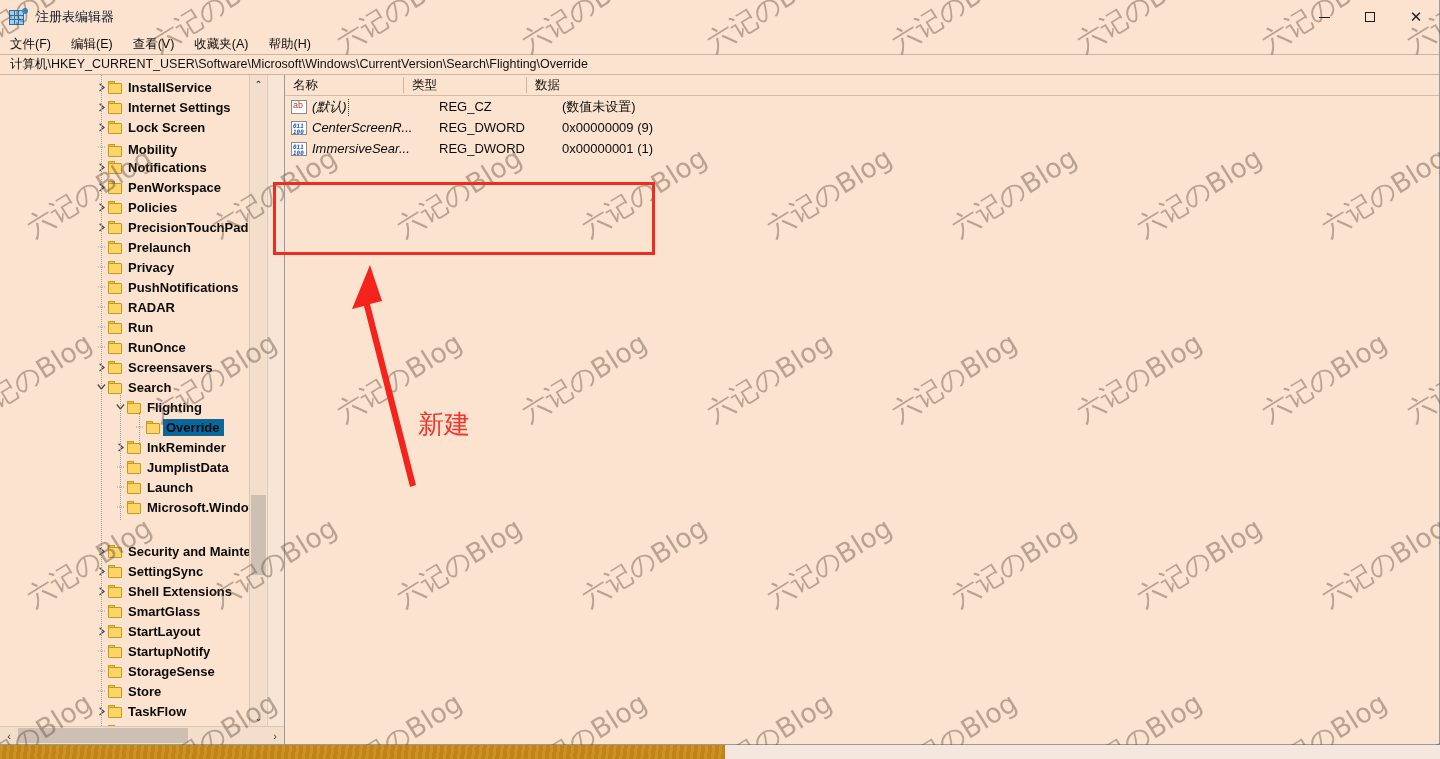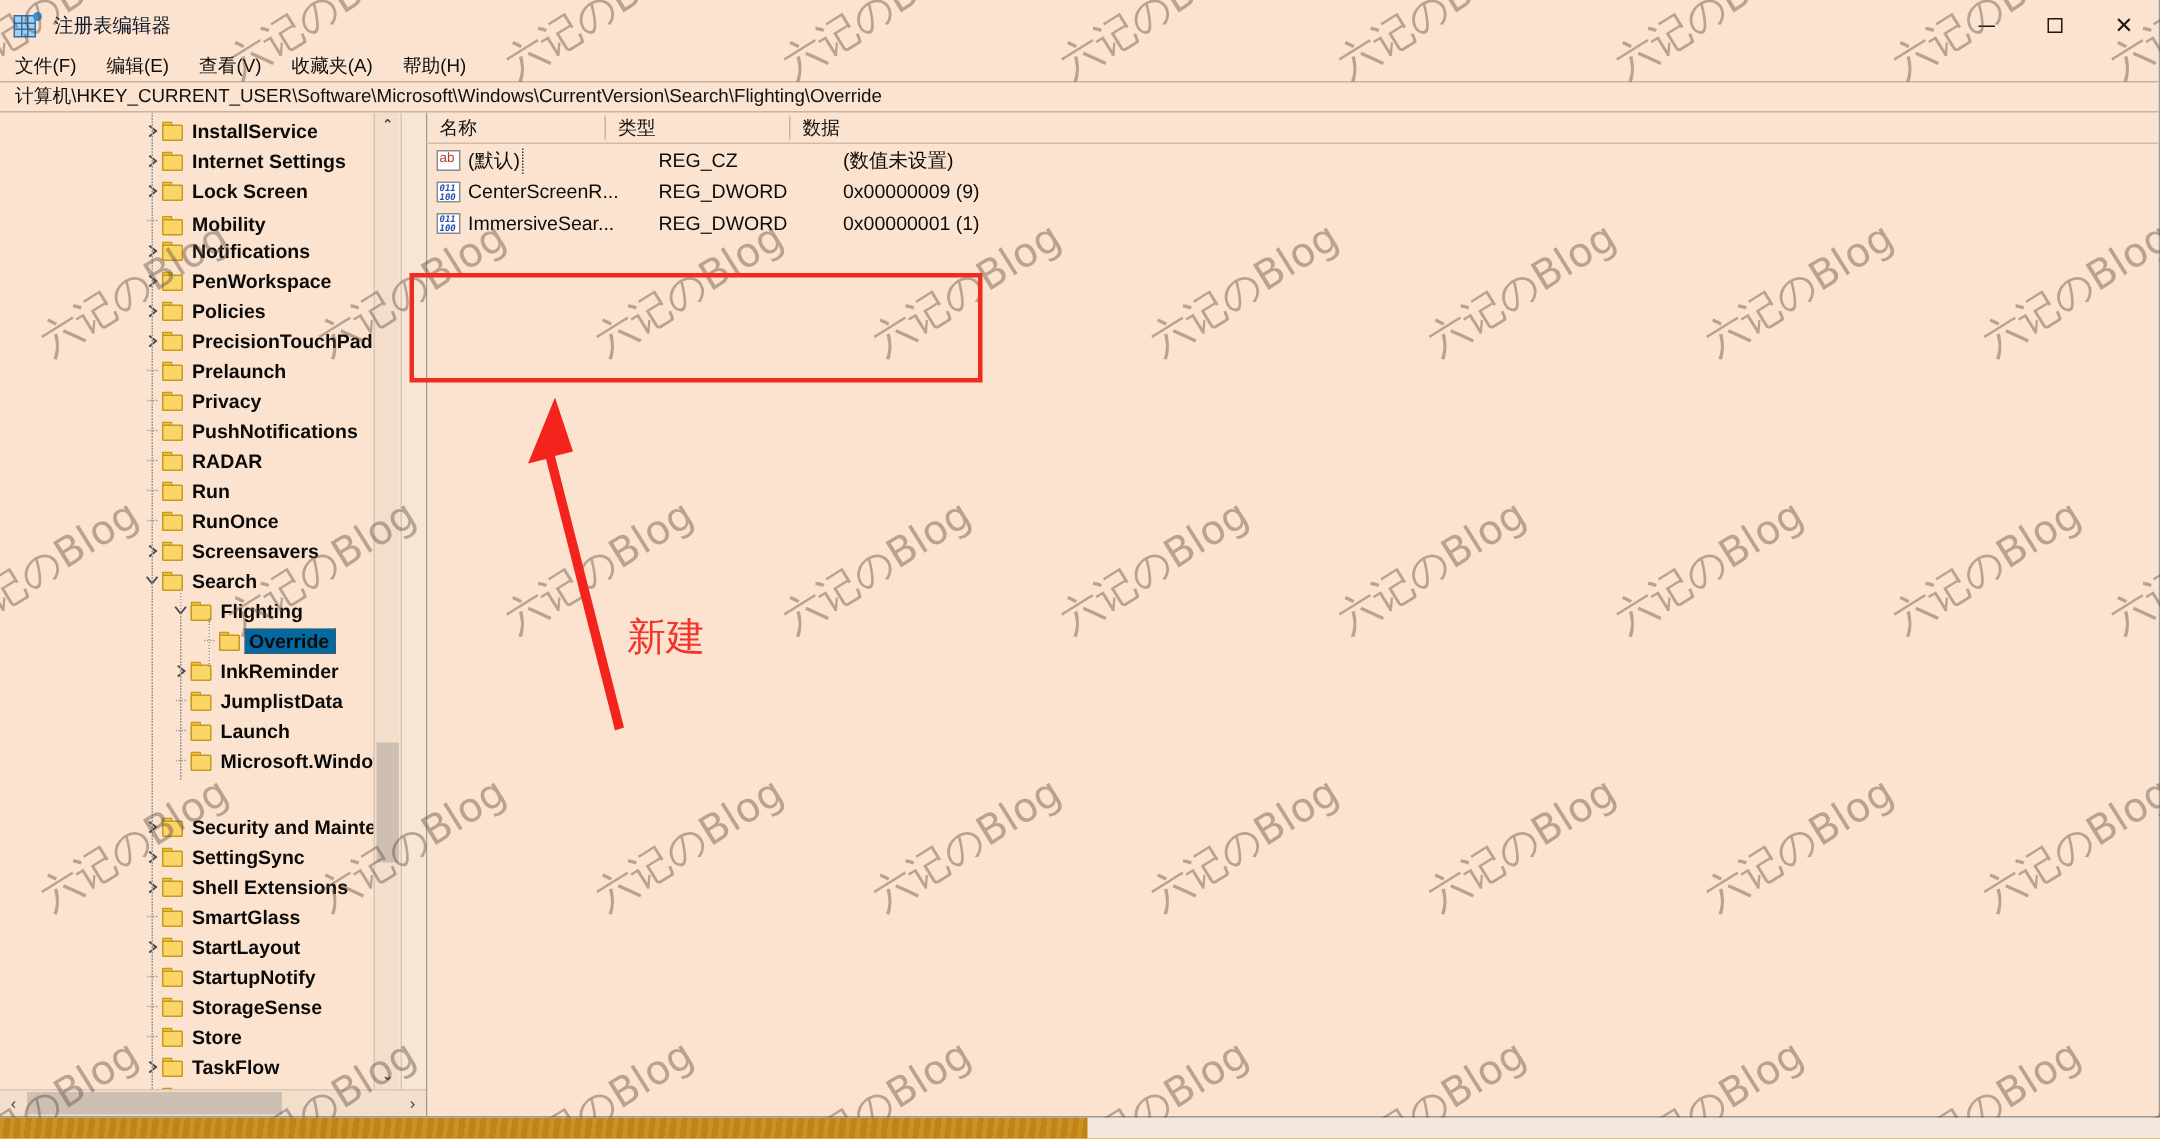--- a/index.html
+++ b/index.html
@@ -199,21 +199,21 @@
     background:#fff; border:1px solid #8b8b8b; overflow:hidden;
   }
   .icon-dw i{
     position:absolute; left:1px; right:1px;
     font-size:6px; line-height:6px; letter-spacing:0px;
     color:#2150b8; font-family:"DejaVu Sans Mono",monospace; font-weight:bold;
   }
   .icon-dw i.r1{ top:1px; }
   .icon-dw i.r2{ top:7px; }
 
-  .cell-name{ width:119px; overflow:hidden; white-space:nowrap; display:flex; align-items:center; }
+  .cell-name{ width:119px; overflow:hidden; white-space:nowrap; display:flex; align-items:center;font-style:italic; }
   .cell-name .nm{ overflow:hidden; text-overflow:ellipsis; white-space:nowrap; }
   .cell-type{ width:123px; padding-left:8px; white-space:nowrap; }
   .cell-data{ flex:1 1 auto; padding-left:8px; white-space:nowrap; }
   .val-row.focused .cell-name .nm{
     outline:1px dotted #3b3b3b; outline-offset:1px;
   }
 
   
   #red-rect{
     position:absolute; left:273px; top:107px; width:382px; height:73px;

